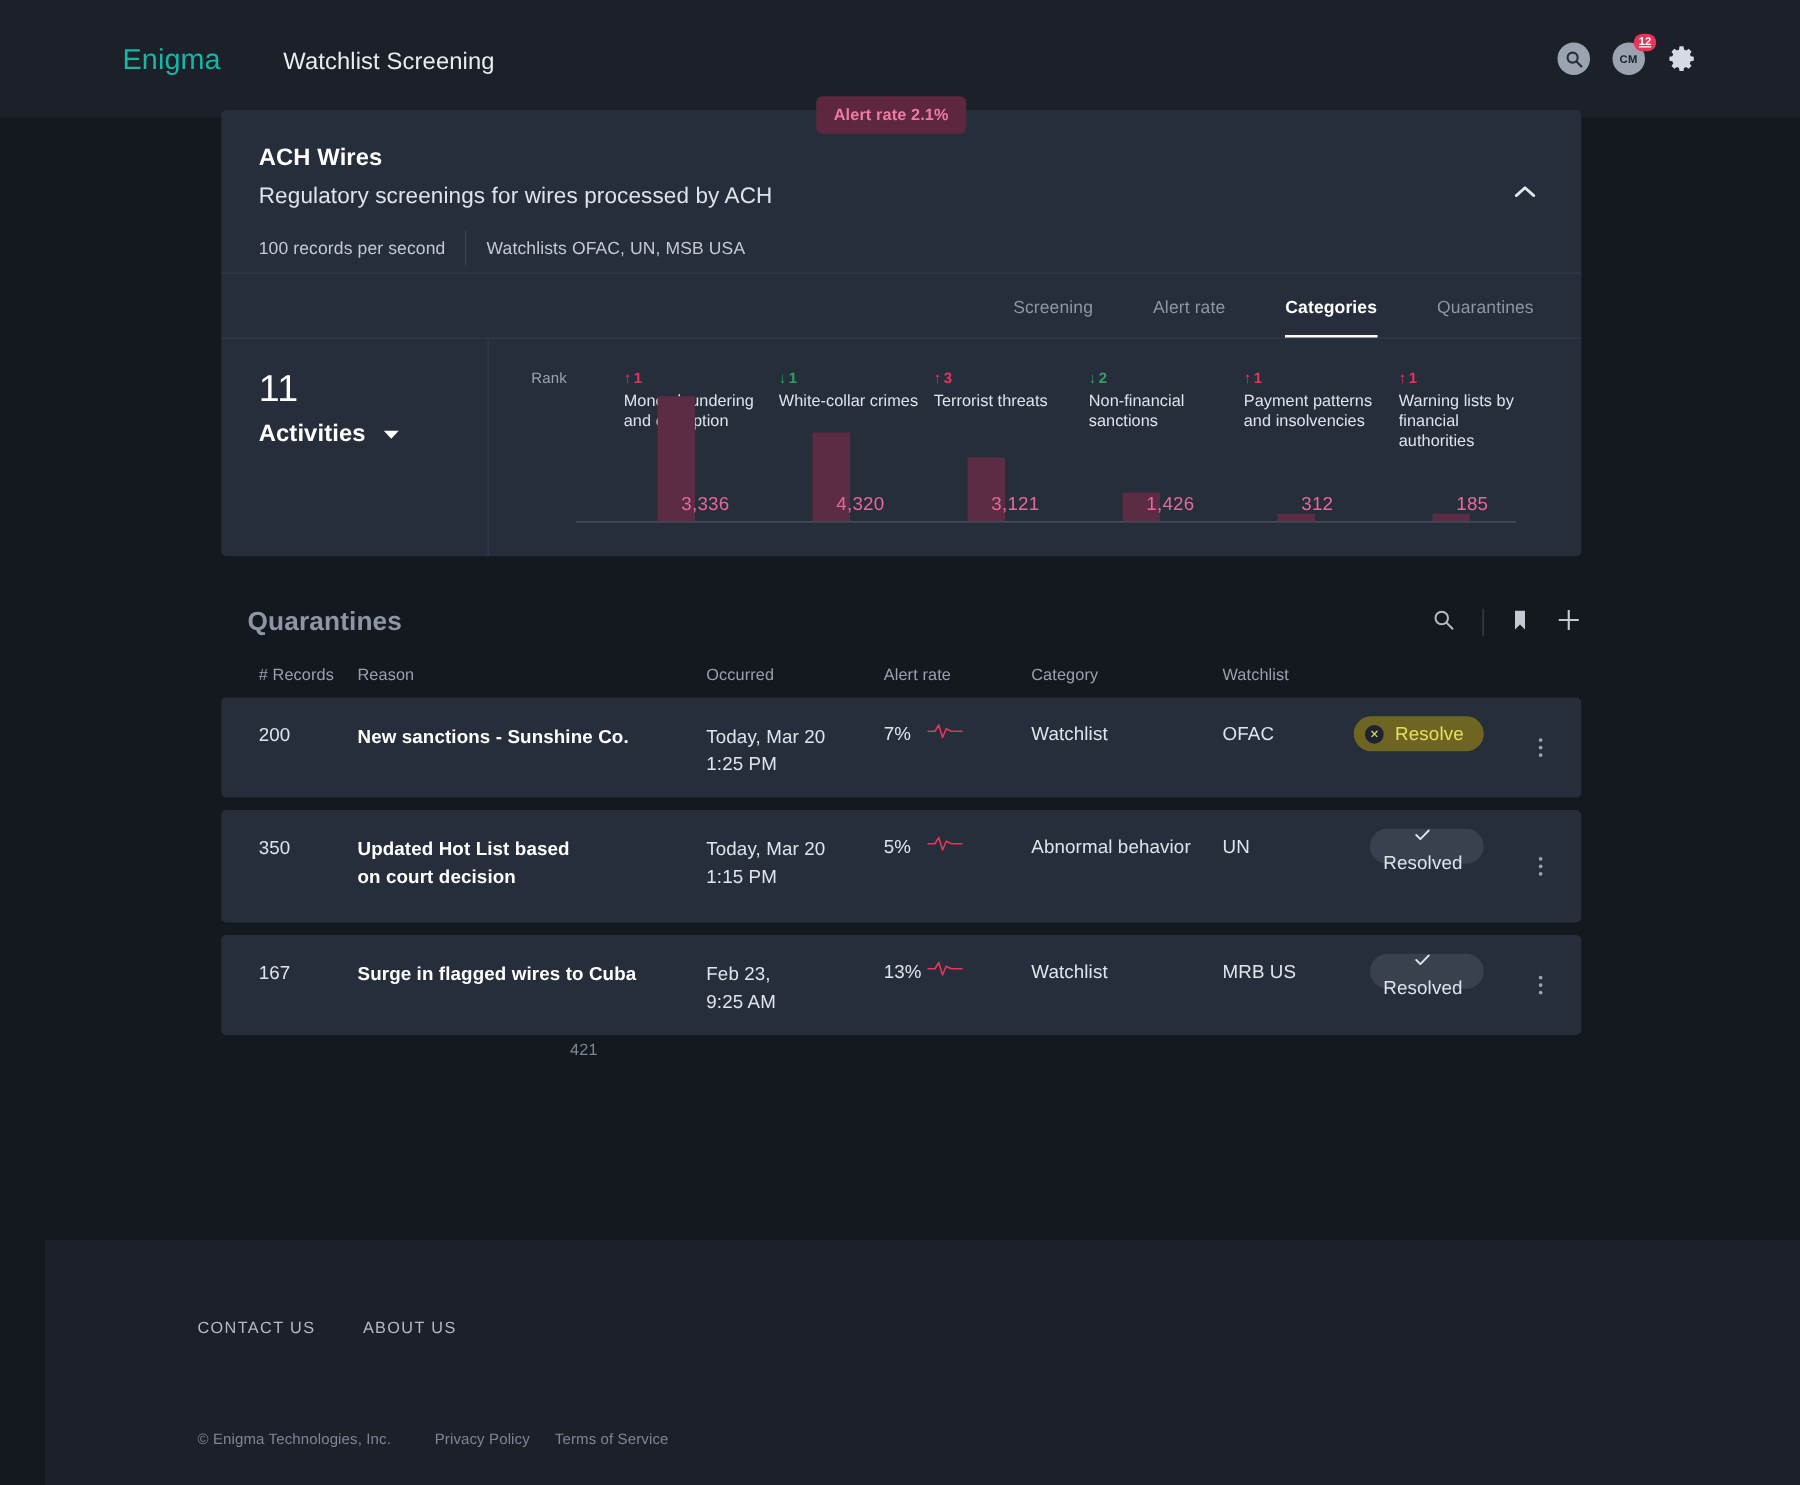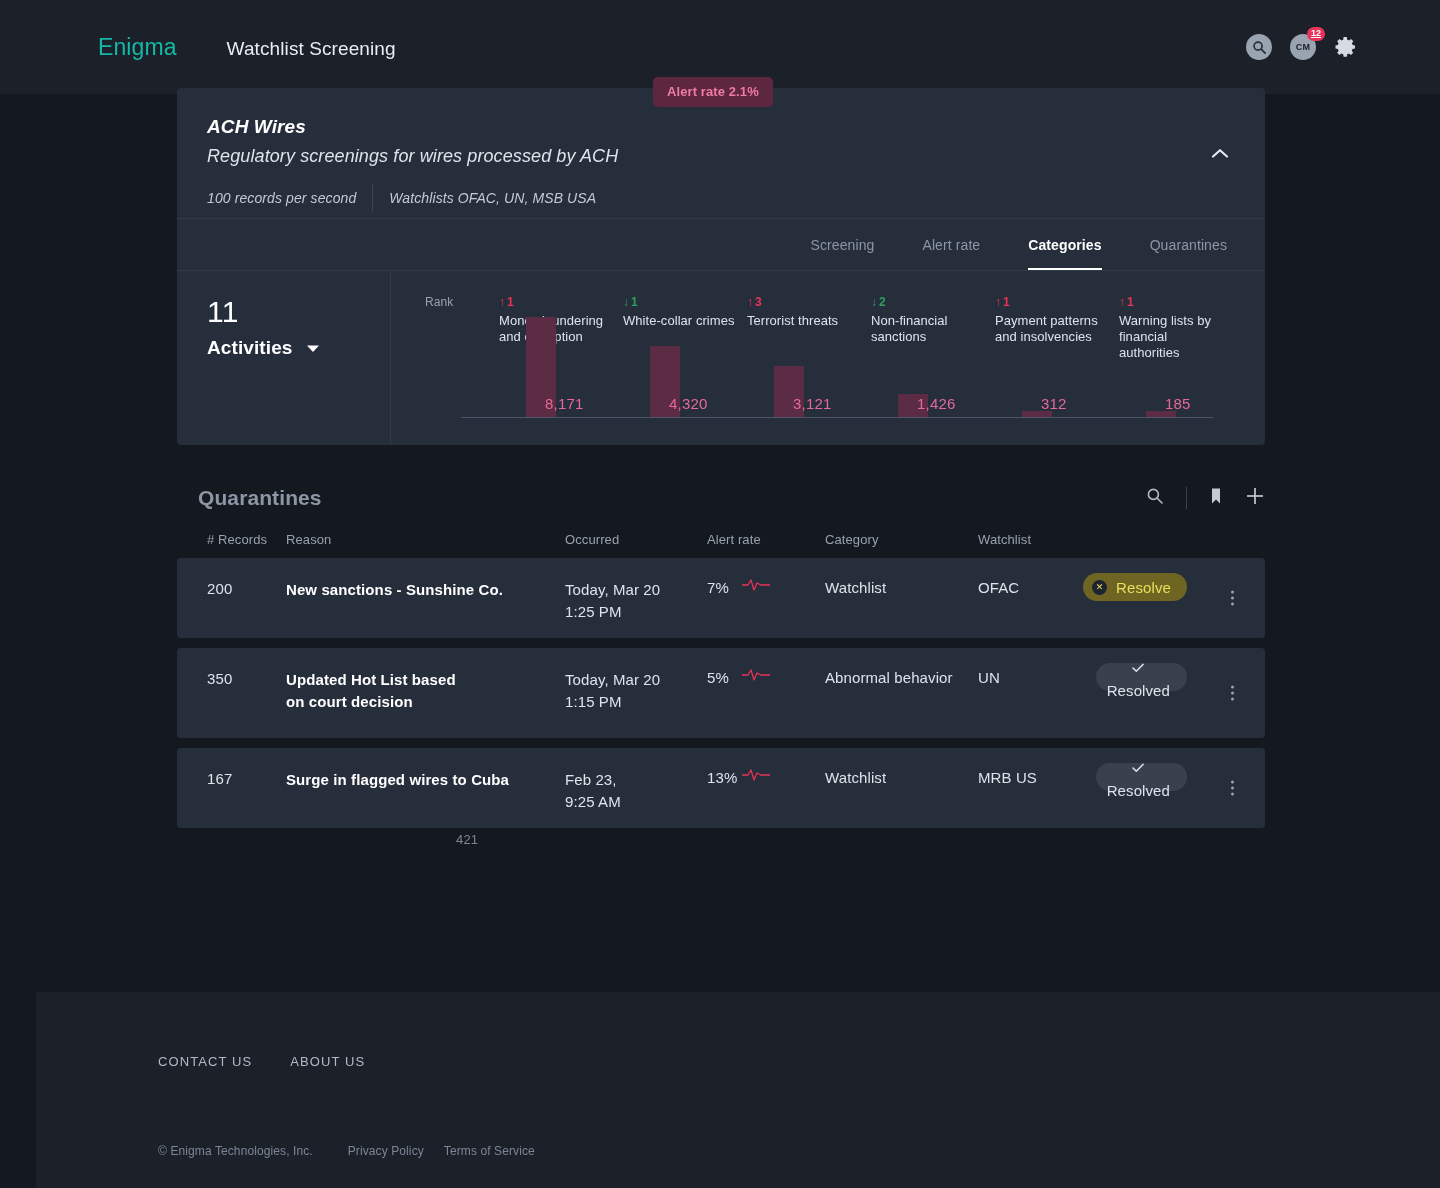--- a/index.html
+++ b/index.html
@@ -48,21 +48,21 @@
     font-size: 13px; font-weight: bold;
     border-radius: 5px; padding: 7px 14px 8px; letter-spacing: .1px;
   }
 
   
   .card {
     position: absolute; top: 88px; left: 177px; width: 1088px;
     background: #262d3b;
     border-radius: 4px;
   }
-  .card-head { padding: 28px 30px 0; position: relative; height: 130px; font-style: italic; }
+  .card-head { padding: 28px 30px 0; position: relative; height: 130px; }
   .card-title { font-size: 19px; font-weight: bold; color: #ffffff; letter-spacing: .1px; }
   .card-sub { font-size: 18px; color: #dfe4ea; margin-top: 8px; letter-spacing: .1px; }
   .collapse-btn {
     position: absolute; right: 32px; top: 52px; width: 26px; height: 26px;
     display: flex; align-items: center; justify-content: center;
   }
   .meta-row {
     display: flex; position: absolute; bottom: 0; left: 30px;
     border-top: 0; height: 40px; align-items: center;
   }
@@ -271,21 +271,21 @@
         <div class="rank-label">Rank</div>
         <div class="axis"></div>
         <div class="cat-cols" id="cat-cols">
             <div class="cat-col">
               <div class="delta up">
                 <span>↑</span>
                 <span>1</span>
               </div>
               <div class="cat-name">Money laundering and corruption</div>
               <div class="bar" style="height: 100px; background: rgb(91, 44, 67);"></div>
-              <div class="bar-val" style="color: rgb(232, 104, 154);">8,171</div>
+              <div class="bar-val" style="color: rgb(232, 104, 154);">3,336</div>
             </div>
             <div class="cat-col">
               <div class="delta down">
                 <span>↓</span>
                 <span>1</span>
               </div>
               <div class="cat-name">White-collar crimes</div>
               <div class="bar" style="height: 71px; background: rgb(91, 44, 67);"></div>
               <div class="bar-val" style="color: rgb(232, 104, 154);">4,320</div>
             </div>

